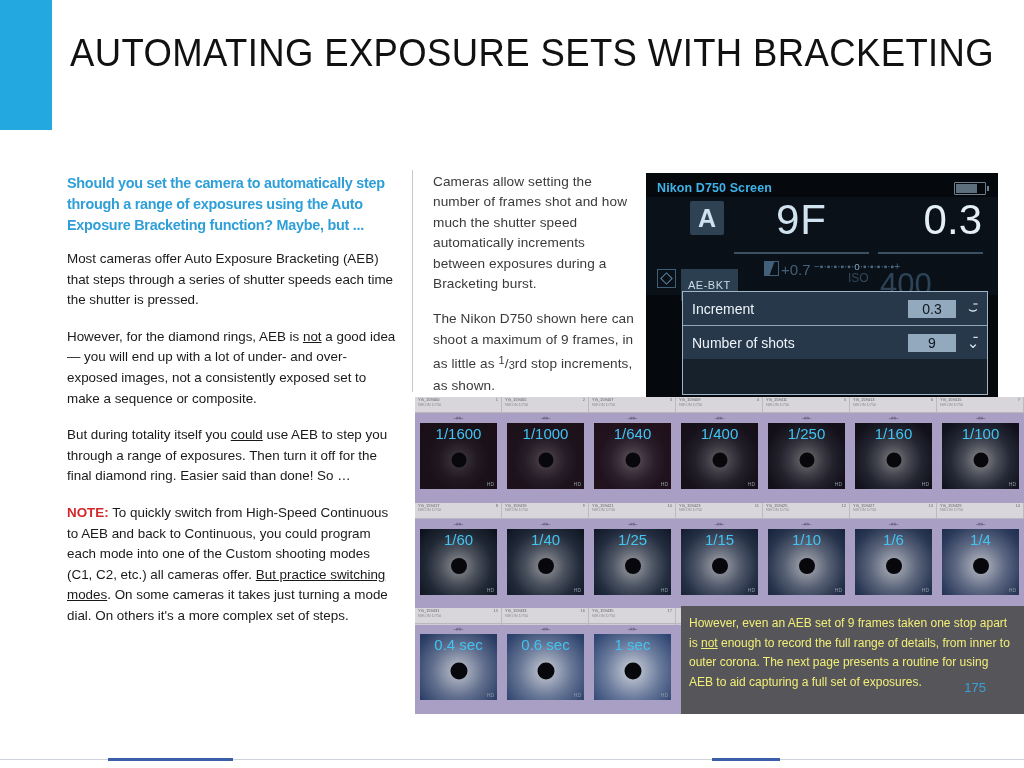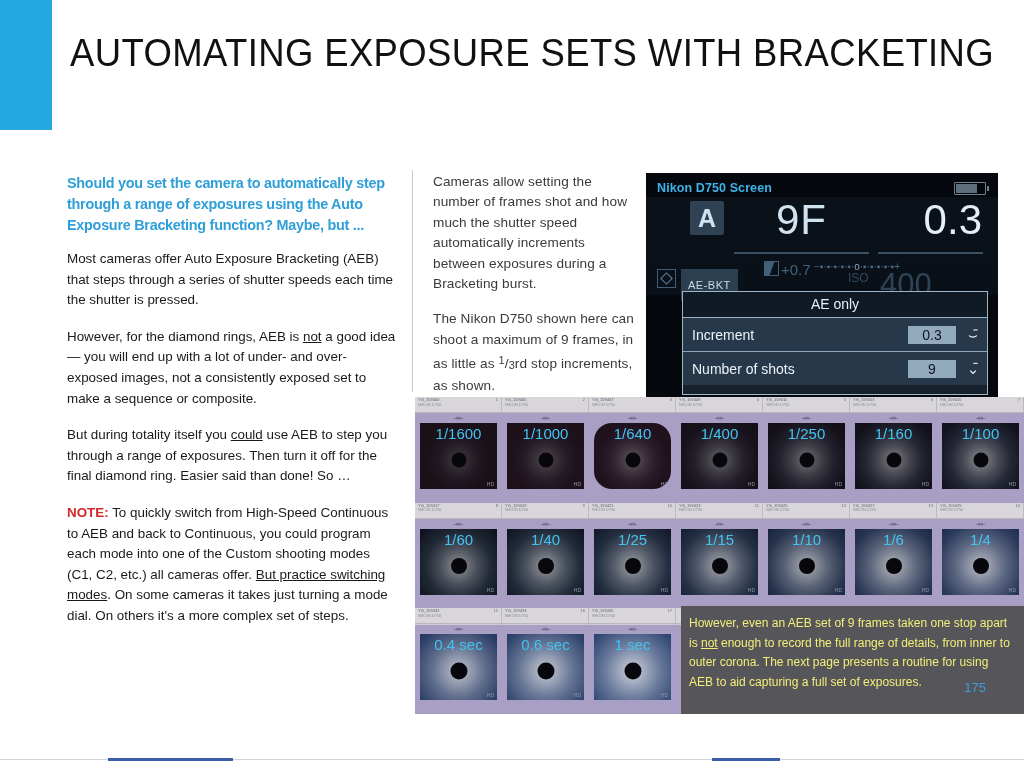--- a/index.html
+++ b/index.html
@@ -334,21 +334,20 @@
 
     <div class="iso-lbl">ISO</div>
     <div class="iso-val">400</div>
 
     <div class="focus-icon">
         <i></i>
       </div>
     <div class="bkt-badge">AE-BKT</div>
 
     <div class="menu-panel">
-      <div class="menu-title">AE only</div>
       <div class="menu-row">
         <span>Increment</span>
         <span class="spacer"></span>
         <span class="value">0.3</span>
         <span class="gicon">⌣̄</span>
       </div>
       <div class="menu-row">
         <span>Number of shots</span>
         <span class="spacer"></span>
         <span class="value">9</span>
@@ -408,21 +407,21 @@
           <div class="cell">
             <div class="handle">⇥⇤</div>
             <div class="thumb" style="background: radial-gradient(circle at 50% 56%, rgba(255, 255, 255, 0.247) 0px, rgba(220, 235, 255, 0.133) 11.76px, rgba(150, 190, 235, 0.07) 21px, rgba(40, 70, 120, 0.043) 32.2px, rgb(29, 16, 24) 50.4px), rgb(29, 16, 24);">
               <div class="disc" style="width: 15px; height: 15px; margin-top: 4px;"></div>
               <div class="speed">1/1000</div>
               <div class="hd">HD</div>
             </div>
           </div>
           <div class="cell">
             <div class="handle">⇥⇤</div>
-            <div class="thumb" style="background: radial-gradient(circle at 50% 56%, rgba(255, 255, 255, 0.3) 0px, rgba(220, 235, 255, 0.165) 12.6px, rgba(150, 190, 235, 0.086) 22.5px, rgba(40, 70, 120, 0.055) 34.5px, rgb(32, 15, 24) 54px), rgb(32, 15, 24); border-radius: 18px;">
+            <div class="thumb" style="background: radial-gradient(circle at 50% 56%, rgba(255, 255, 255, 0.3) 0px, rgba(220, 235, 255, 0.165) 12.6px, rgba(150, 190, 235, 0.086) 22.5px, rgba(40, 70, 120, 0.055) 34.5px, rgb(32, 15, 24) 54px), rgb(32, 15, 24);">
               <div class="disc" style="width: 15px; height: 15px; margin-top: 4px;"></div>
               <div class="speed">1/640</div>
               <div class="hd">HD</div>
             </div>
           </div>
           <div class="cell">
             <div class="handle">⇥⇤</div>
             <div class="thumb" style="background: radial-gradient(circle at 50% 56%, rgba(255, 255, 255, 0.357) 0px, rgba(220, 235, 255, 0.196) 13.86px, rgba(150, 190, 235, 0.106) 24.75px, rgba(40, 70, 120, 0.067) 37.95px, rgb(21, 13, 20) 59.4px), rgb(21, 13, 20);">
               <div class="disc" style="width: 15px; height: 15px; margin-top: 4px;"></div>
               <div class="speed">1/400</div>

